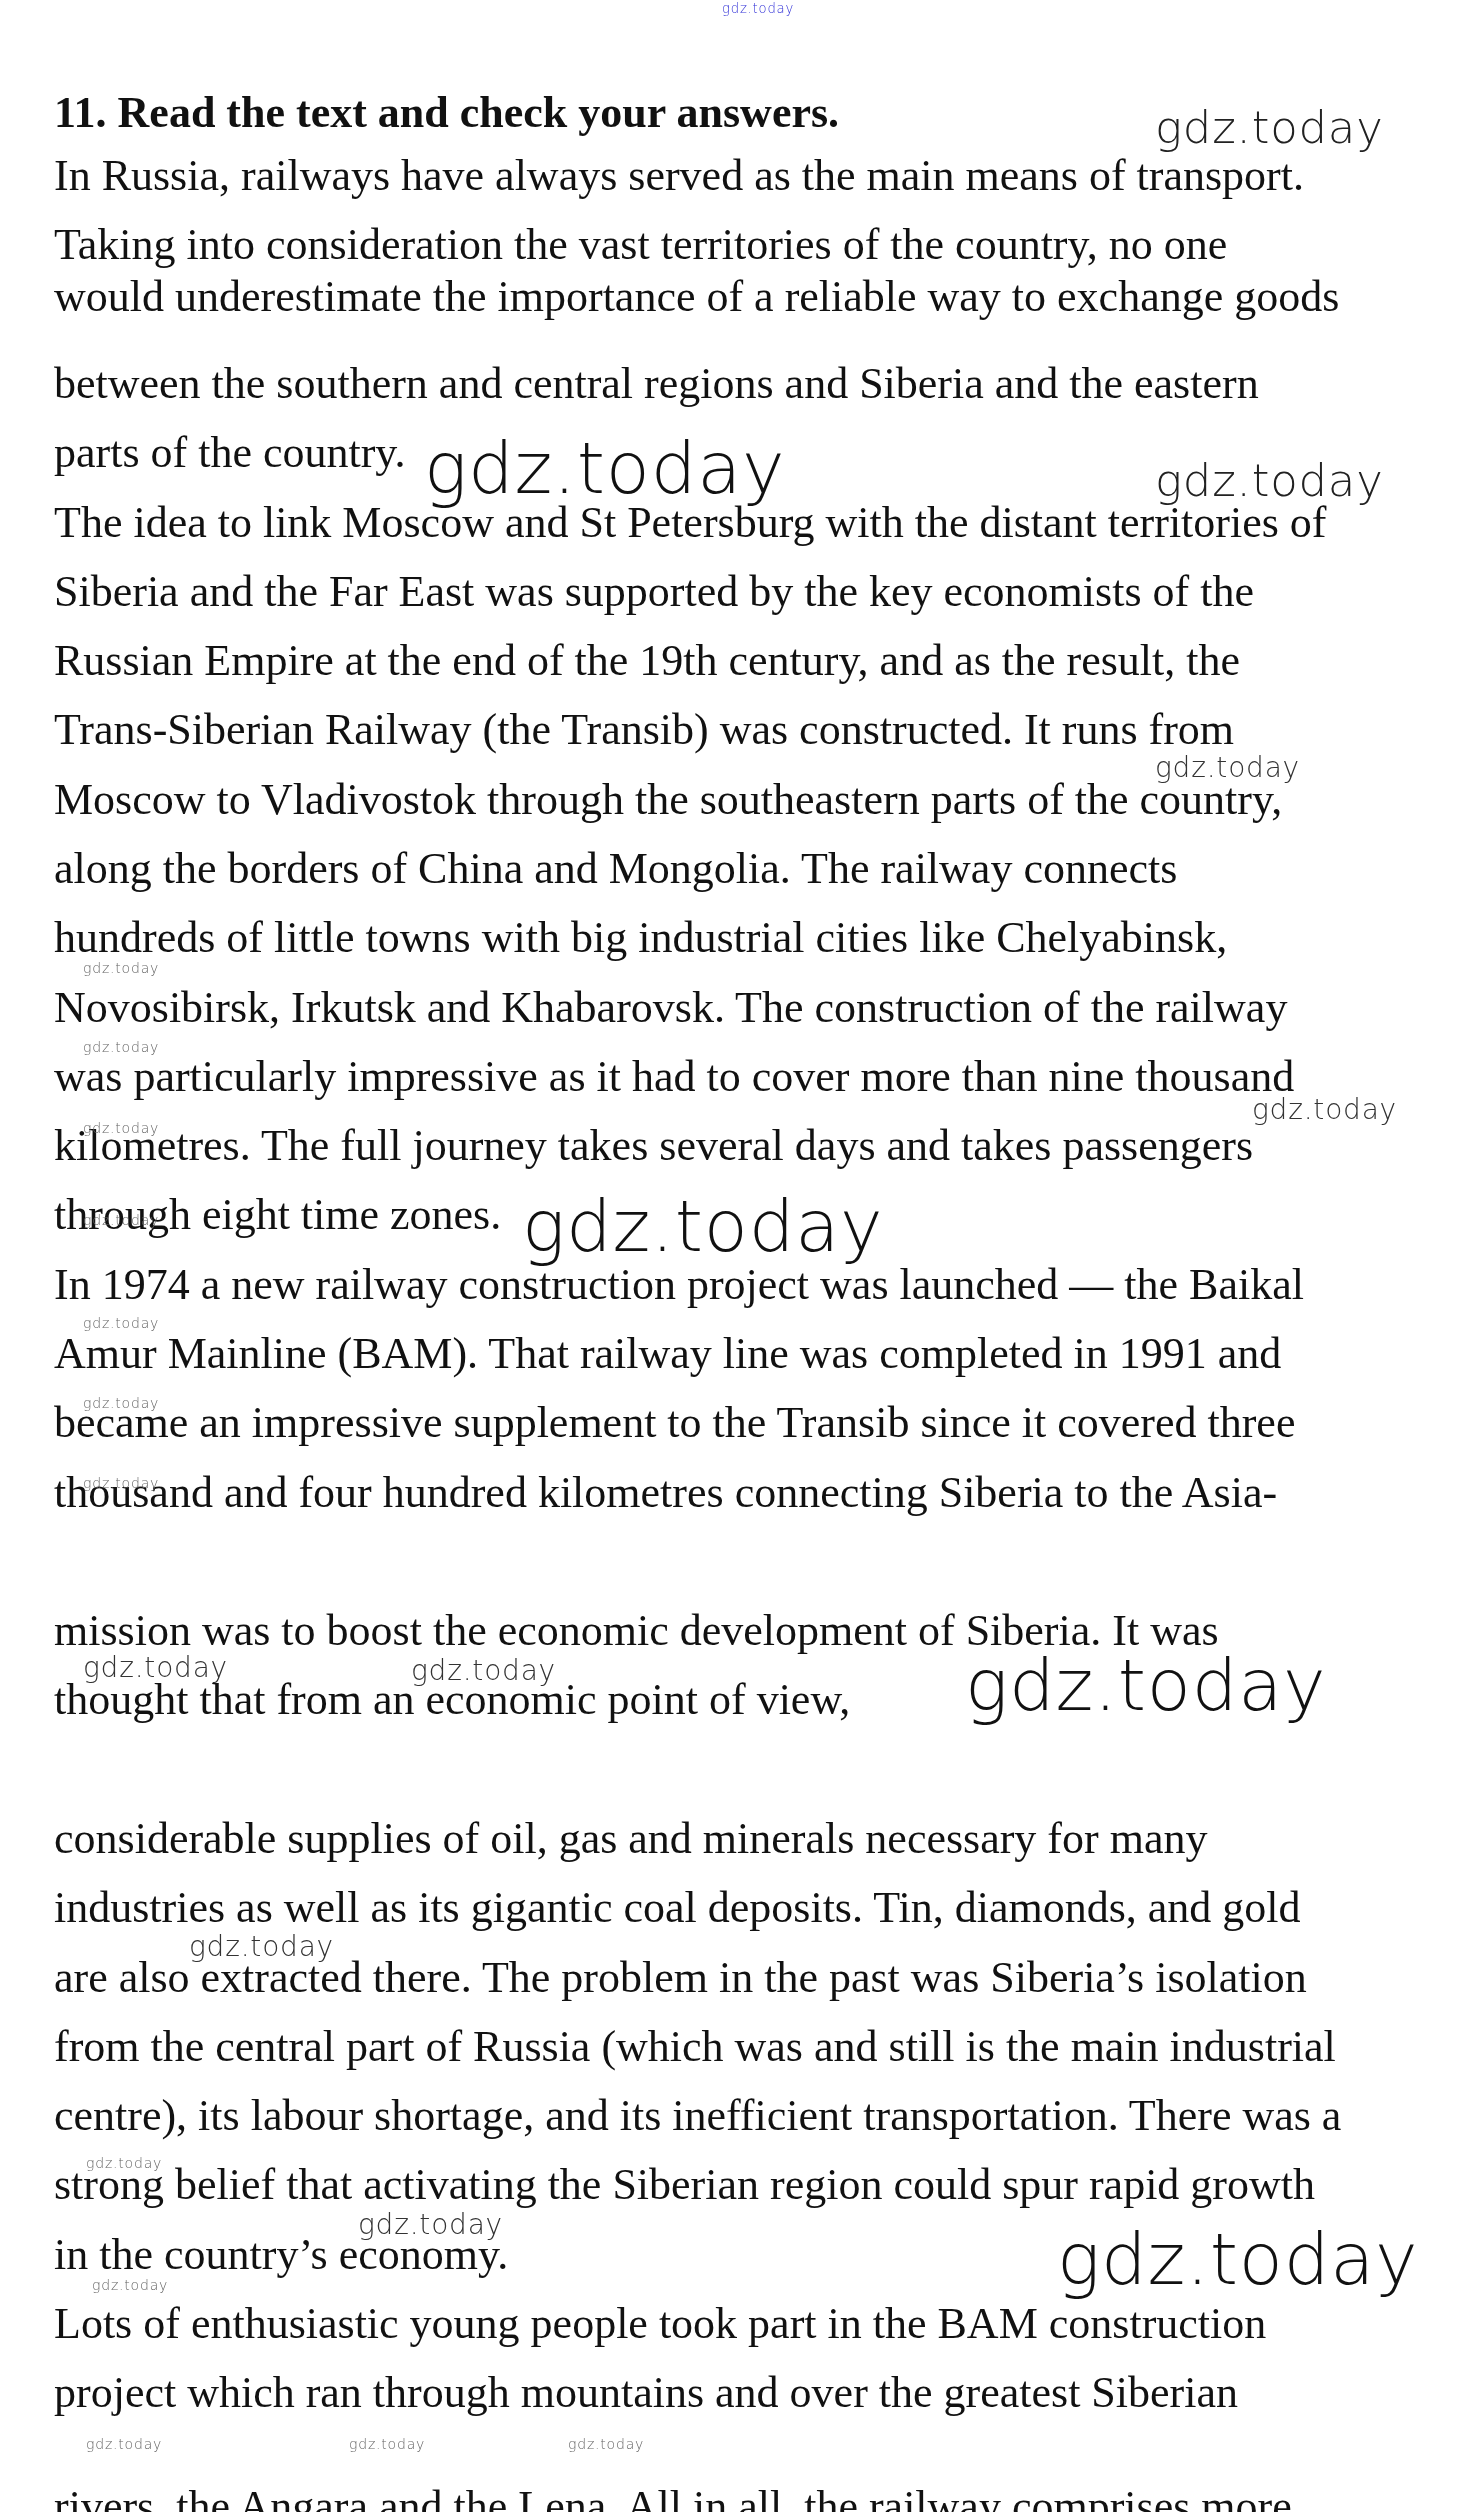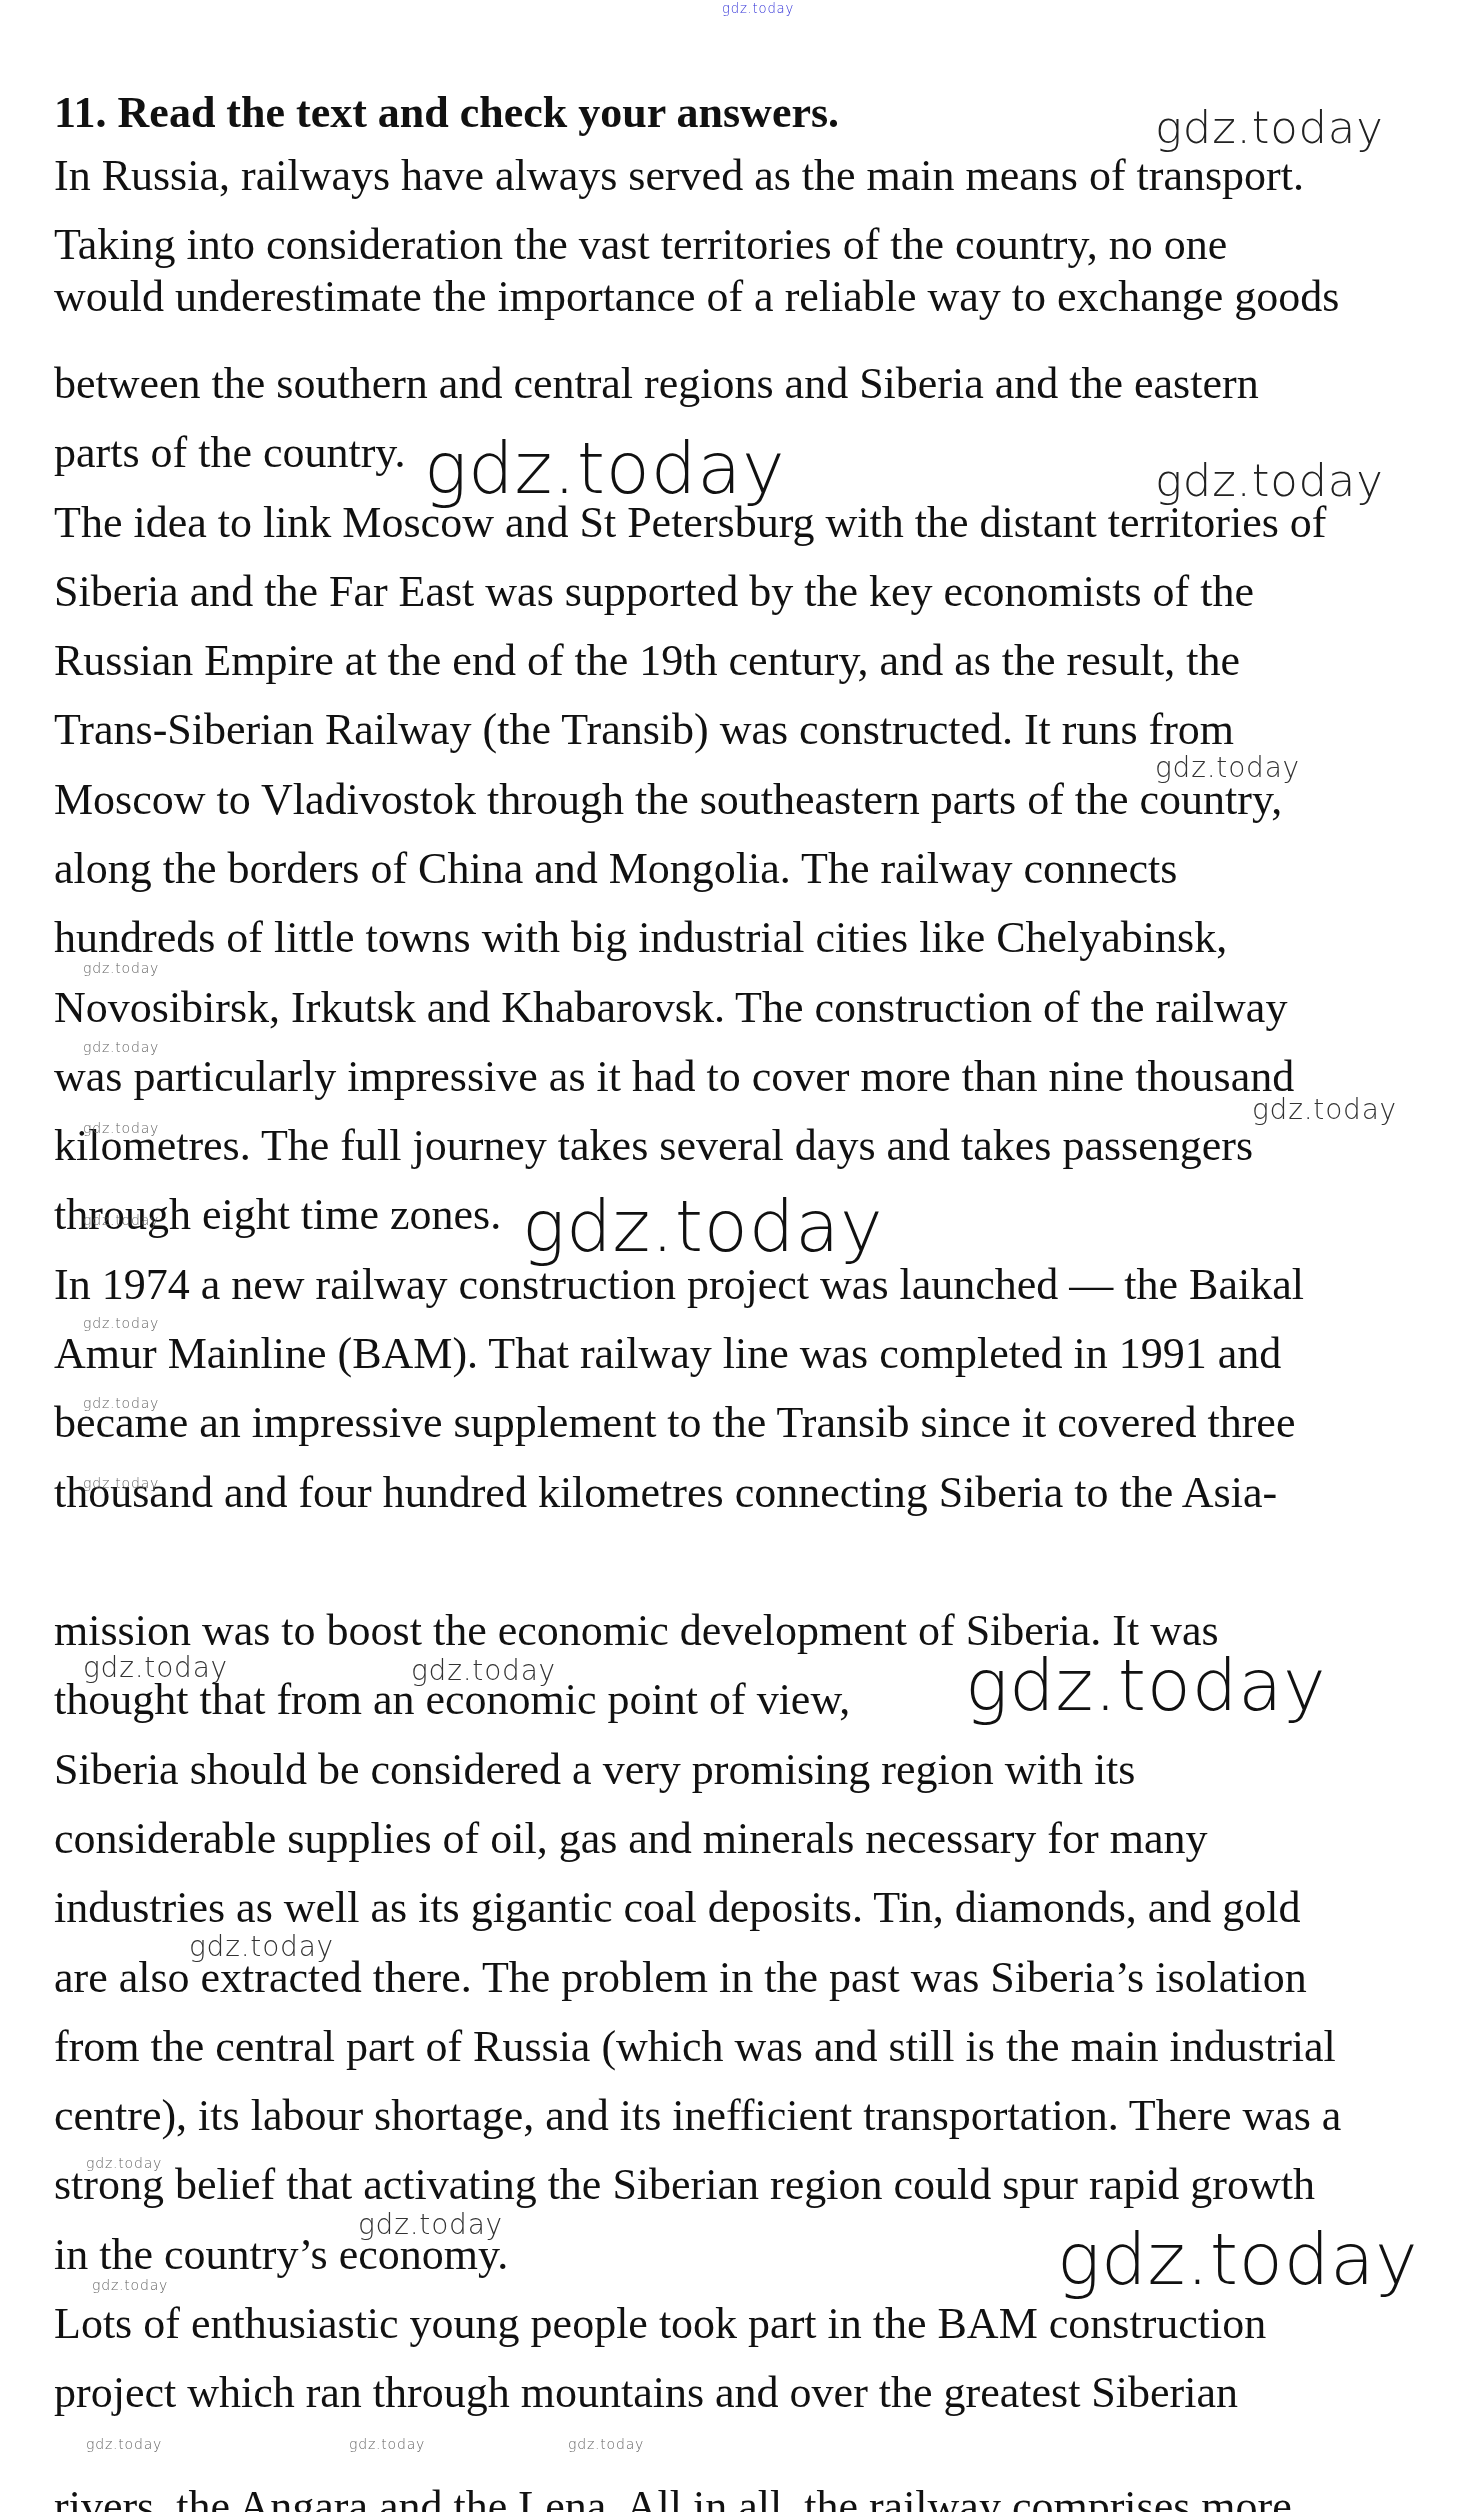--- a/index.html
+++ b/index.html
@@ -46,21 +46,20 @@
   <div class="line" style="top:986px;">Novosibirsk, Irkutsk and Khabarovsk. The construction of the railway</div>
   <div class="line" style="top:1055px;">was particularly impressive as it had to cover more than nine thousand</div>
   <div class="line" style="top:1124px;">kilometres. The full journey takes several days and takes passengers</div>
   <div class="line" style="top:1193px;">through eight time zones.</div>
   <div class="line" style="top:1263px;">In 1974 a new railway construction project was launched — the Baikal</div>
   <div class="line" style="top:1332px;">Amur Mainline (BAM). That railway line was completed in 1991 and</div>
   <div class="line" style="top:1401px;">became an impressive supplement to the Transib since it covered three</div>
   <div class="line" style="top:1471px;">thousand and four hundred kilometres connecting Siberia to the Asia-</div>
   <div class="line" style="top:1609px;">mission was to boost the economic development of Siberia. It was</div>
   <div class="line" style="top:1678px;">thought that from an economic point of view,</div>
-  <div class="line" style="top:1748px;">Siberia should be considered a very promising region with its</div>
   <div class="line" style="top:1817px;">considerable supplies of oil, gas and minerals necessary for many</div>
   <div class="line" style="top:1886px;">industries as well as its gigantic coal deposits. Tin, diamonds, and gold</div>
   <div class="line" style="top:1956px;text-align:right;">are also extracted there. The problem in the past was Siberia’s isolation</div>
   <div class="line" style="top:2025px;">from the central part of Russia (which was and still is the main industrial</div>
   <div class="line" style="top:2094px;">centre), its labour shortage, and its inefficient transportation. There was a</div>
   <div class="line" style="top:2163px;">strong belief that activating the Siberian region could spur rapid growth</div>
   <div class="line" style="top:2233px;">in the country’s economy.</div>
   <div class="line" style="top:2302px;">Lots of enthusiastic young people took part in the BAM construction</div>
   <div class="line" style="top:2371px;">project which ran through mountains and over the greatest Siberian</div>
   <div class="line" style="top:2441px;margin-top:44px;">rivers, the Angara and the Lena. All in all, the railway comprises more</div>

